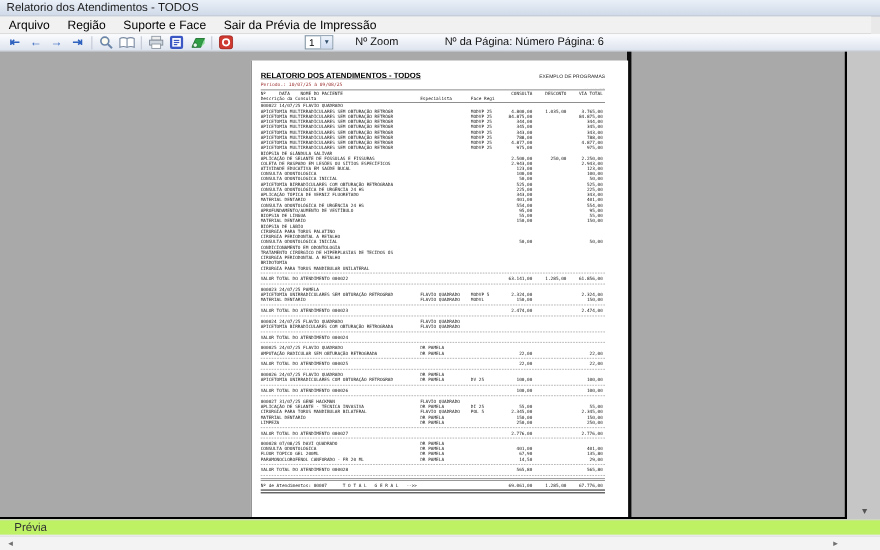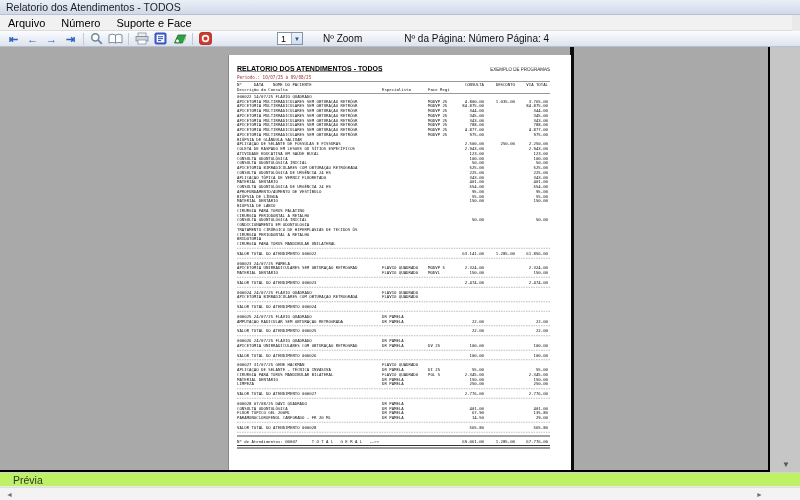--- a/index.html
+++ b/index.html
@@ -79,22 +79,23 @@
 <body>
 
 <div class="app">
 
   <div class="titlebar">
     <span>Relatorio dos Atendimentos - TODOS</span>
   </div>
 
   <div class="menubar">
     <span class="mi">Arquivo</span>
-    <span class="mi">Número</span>
+    <span class="mi">Região</span>
     <span class="mi">Suporte e Face</span>
+    <span class="mi">Sair da Prévia de Impressão</span>
   </div>
 
   <div class="toolbar">
     <span class="tbtn">
         <span>⇤</span>
       </span>
     <span class="tbtn">
         <span>←</span>
       </span>
     <span class="tbtn">
@@ -145,21 +146,21 @@
       <svg width="13" height="13" viewBox="0 0 13 13">
         <rect x="0.5" y="0.5" width="12" height="12" rx="2.5" fill="#ce3a30" stroke="#9e2620" stroke-width="0.8"></rect>
         <circle cx="6.5" cy="6.5" r="2.9" fill="none" stroke="#ffffff" stroke-width="1.6"></circle>
       </svg>
     </span>
     <div class="ddl">
       <span class="val">1</span>
       <span class="arr">▼</span>
     </div>
     <span class="tlabel">Nº Zoom</span>
-    <span class="tlabel2">Nº da Página: Número Página: 4</span>
+    <span class="tlabel2">Nº da Página: Número Página: 6</span>
   </div>
 
   <div class="preview">
     <div class="pageshadow"></div>
     <div class="page">
       <div class="doc">
         <div class="dtitle-row">
           <span class="dtitle">RELATORIO DOS ATENDIMENTOS - TODOS</span>
           <span class="dcompany">EXEMPLO DE PROGRAMAS</span>
         </div>

